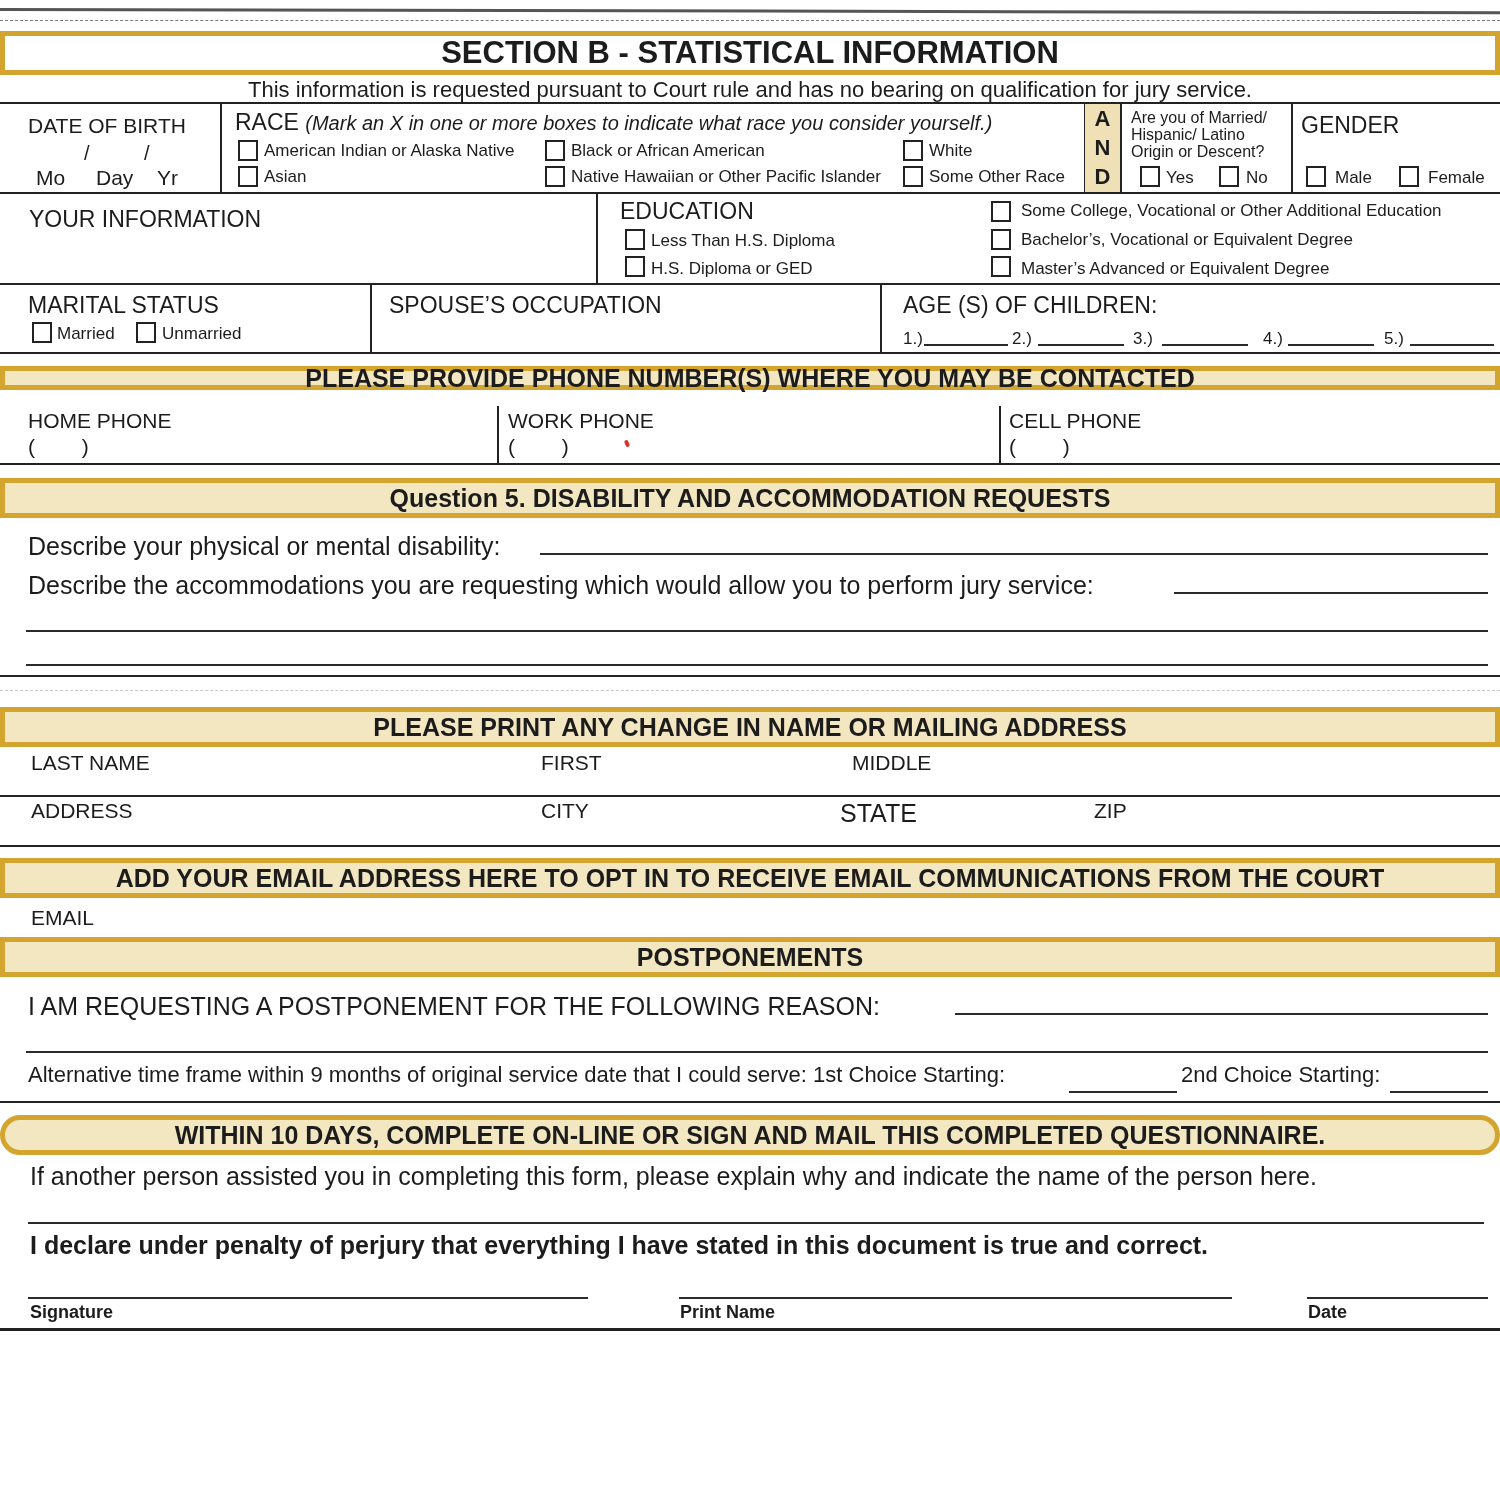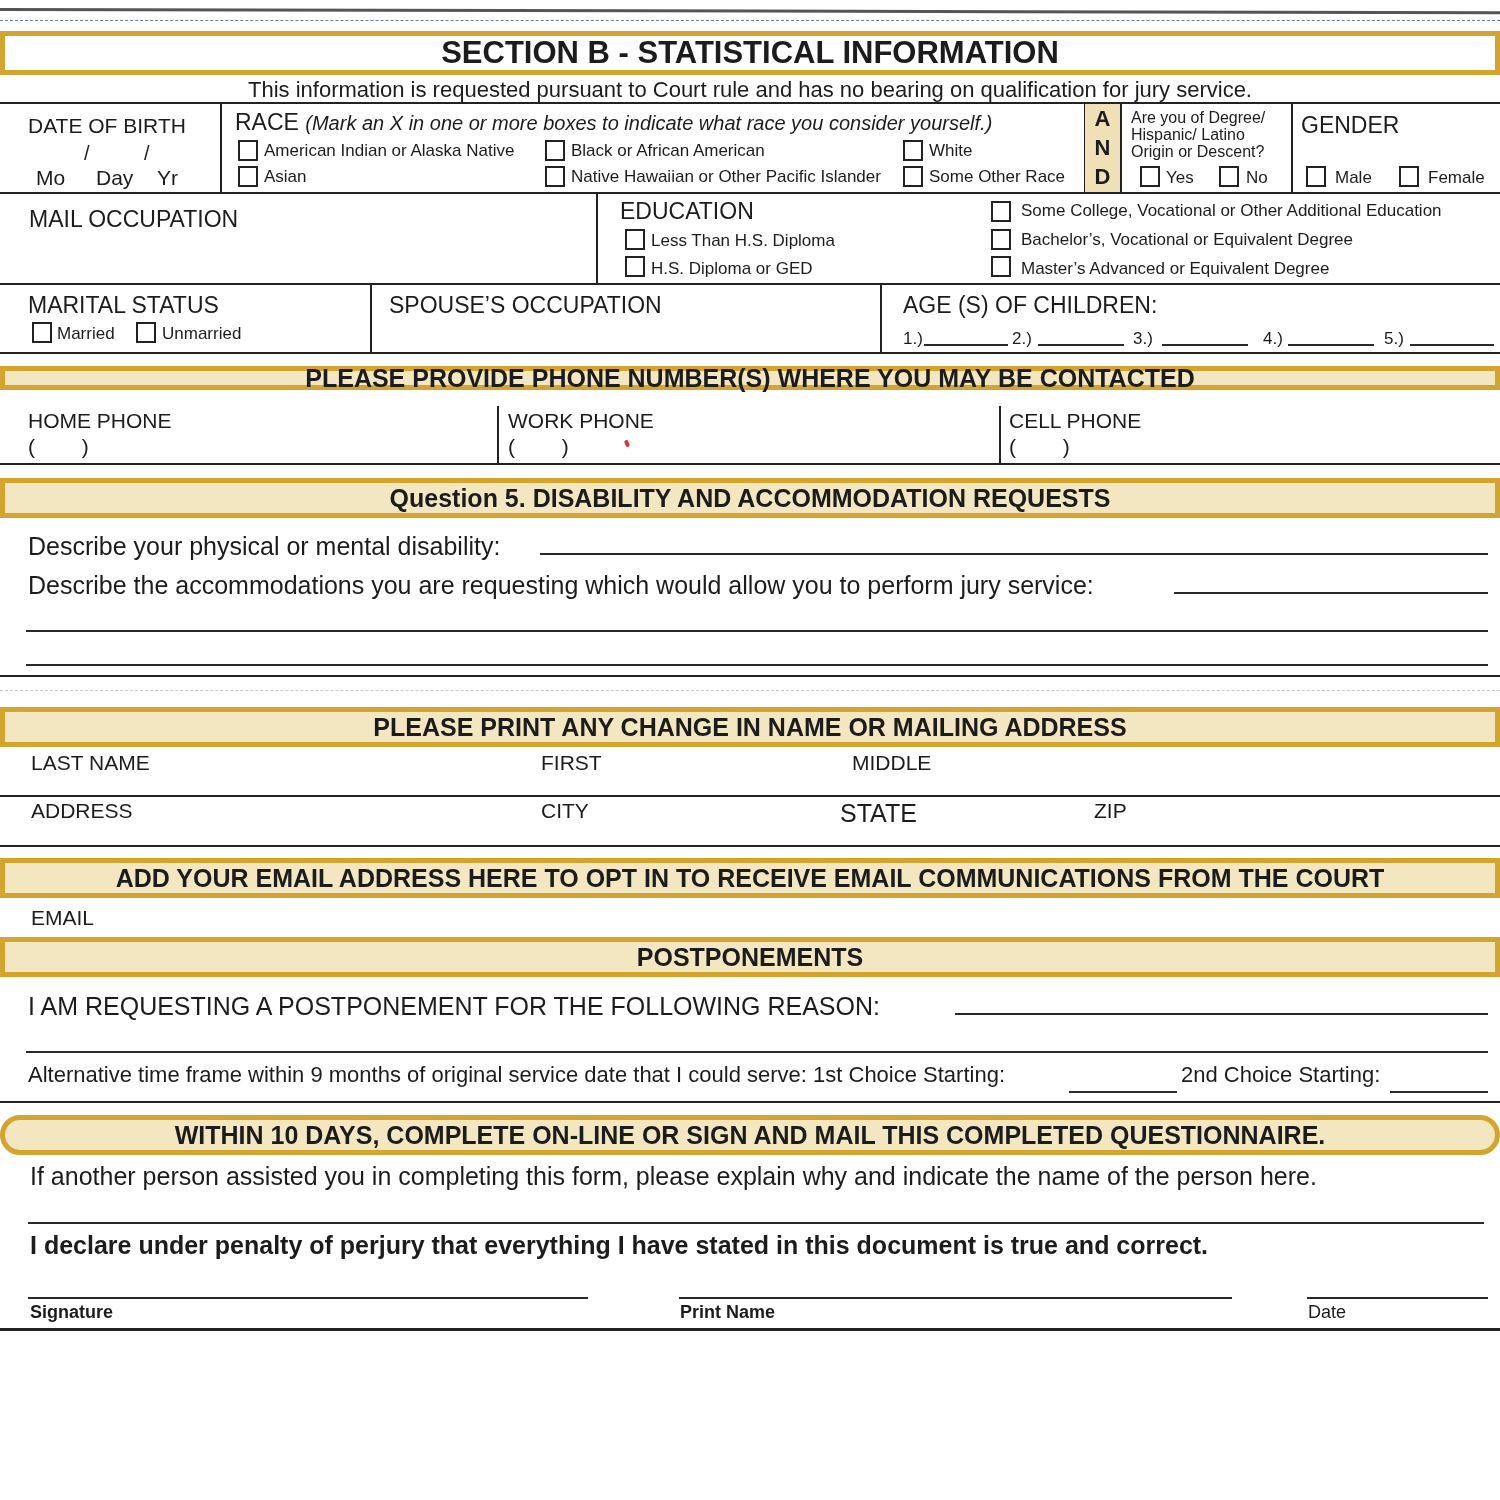--- a/index.html
+++ b/index.html
@@ -63,39 +63,39 @@
 
 <div class="vline" style="left:1084px;top:102px;height:90px;"></div>
 <div class="and-col">
   <span>A</span>
   <span>N</span>
   <span>D</span>
 </div>
 <div class="vline" style="left:1120px;top:102px;height:90px;"></div>
 
 <div class="lbl" style="left:1131px;top:109px;font-size:16px;line-height:17px;">
-  <div>Are you of Degree/</div>
+  <div>Are you of Married/</div>
   <div>Hispanic/ Latino</div>
   <div>Origin or Descent?</div>
 </div>
 <div class="cb" style="left:1140px;top:166px;"></div>
 <div class="cb-label" style="left:1166px;top:168px;">Yes</div>
 <div class="cb" style="left:1219px;top:166px;"></div>
 <div class="cb-label" style="left:1246px;top:168px;">No</div>
 
 <div class="vline" style="left:1291px;top:102px;height:90px;"></div>
 <div class="lbl" style="left:1301px;top:112px;font-size:23px;">GENDER</div>
 <div class="cb" style="left:1306px;top:166px;"></div>
 <div class="cb-label" style="left:1335px;top:168px;">Male</div>
 <div class="cb" style="left:1399px;top:166px;"></div>
 <div class="cb-label" style="left:1428px;top:168px;">Female</div>
 
 <div class="hline" style="left:0;top:192px;width:1500px;"></div>
 
-<div class="lbl" style="left:29px;top:206px;font-size:23px;">MAIL OCCUPATION</div>
+<div class="lbl" style="left:29px;top:206px;font-size:23px;">YOUR INFORMATION</div>
 <div class="vline" style="left:596px;top:192px;height:92px;"></div>
 <div class="lbl" style="left:620px;top:198px;font-size:23px;">EDUCATION</div>
 <div class="cb" style="left:625px;top:229px;"></div>
 <div class="cb-label" style="left:651px;top:231px;">Less Than H.S. Diploma</div>
 <div class="cb" style="left:625px;top:256px;"></div>
 <div class="cb-label" style="left:651px;top:259px;">H.S. Diploma or GED</div>
 <div class="cb" style="left:991px;top:201px;"></div>
 <div class="cb-label" style="left:1021px;top:201px;">Some College, Vocational or Other Additional Education</div>
 <div class="cb" style="left:991px;top:229px;"></div>
 <div class="cb-label" style="left:1021px;top:230px;">Bachelor’s, Vocational or Equivalent Degree</div>
@@ -187,14 +187,14 @@
 </div>
 <div class="lbl" style="left:30px;top:1162px;font-size:25px;">If another person assisted you in completing this form, please explain why and indicate the name of the person here.</div>
 <div class="uline" style="left:28px;top:1222px;width:1456px;"></div>
 <div class="lbl" style="left:30px;top:1231px;font-size:25px;font-weight:bold;">I declare under penalty of perjury that everything I have stated in this document is true and correct.</div>
 
 <div class="uline" style="left:28px;top:1297px;width:560px;"></div>
 <div class="lbl" style="left:30px;top:1302px;font-size:18px;font-weight:bold;">Signature</div>
 <div class="uline" style="left:679px;top:1297px;width:553px;"></div>
 <div class="lbl" style="left:680px;top:1302px;font-size:18px;font-weight:bold;">Print Name</div>
 <div class="uline" style="left:1307px;top:1297px;width:181px;"></div>
-<div class="lbl" style="left:1308px;top:1302px;font-size:18px;font-weight:normal;">Date</div>
+<div class="lbl" style="left:1308px;top:1302px;font-size:18px;font-weight:bold;">Date</div>
 <div class="hline" style="left:0;top:1328px;width:1500px;height:3px;"></div>
 
 </body></html>

